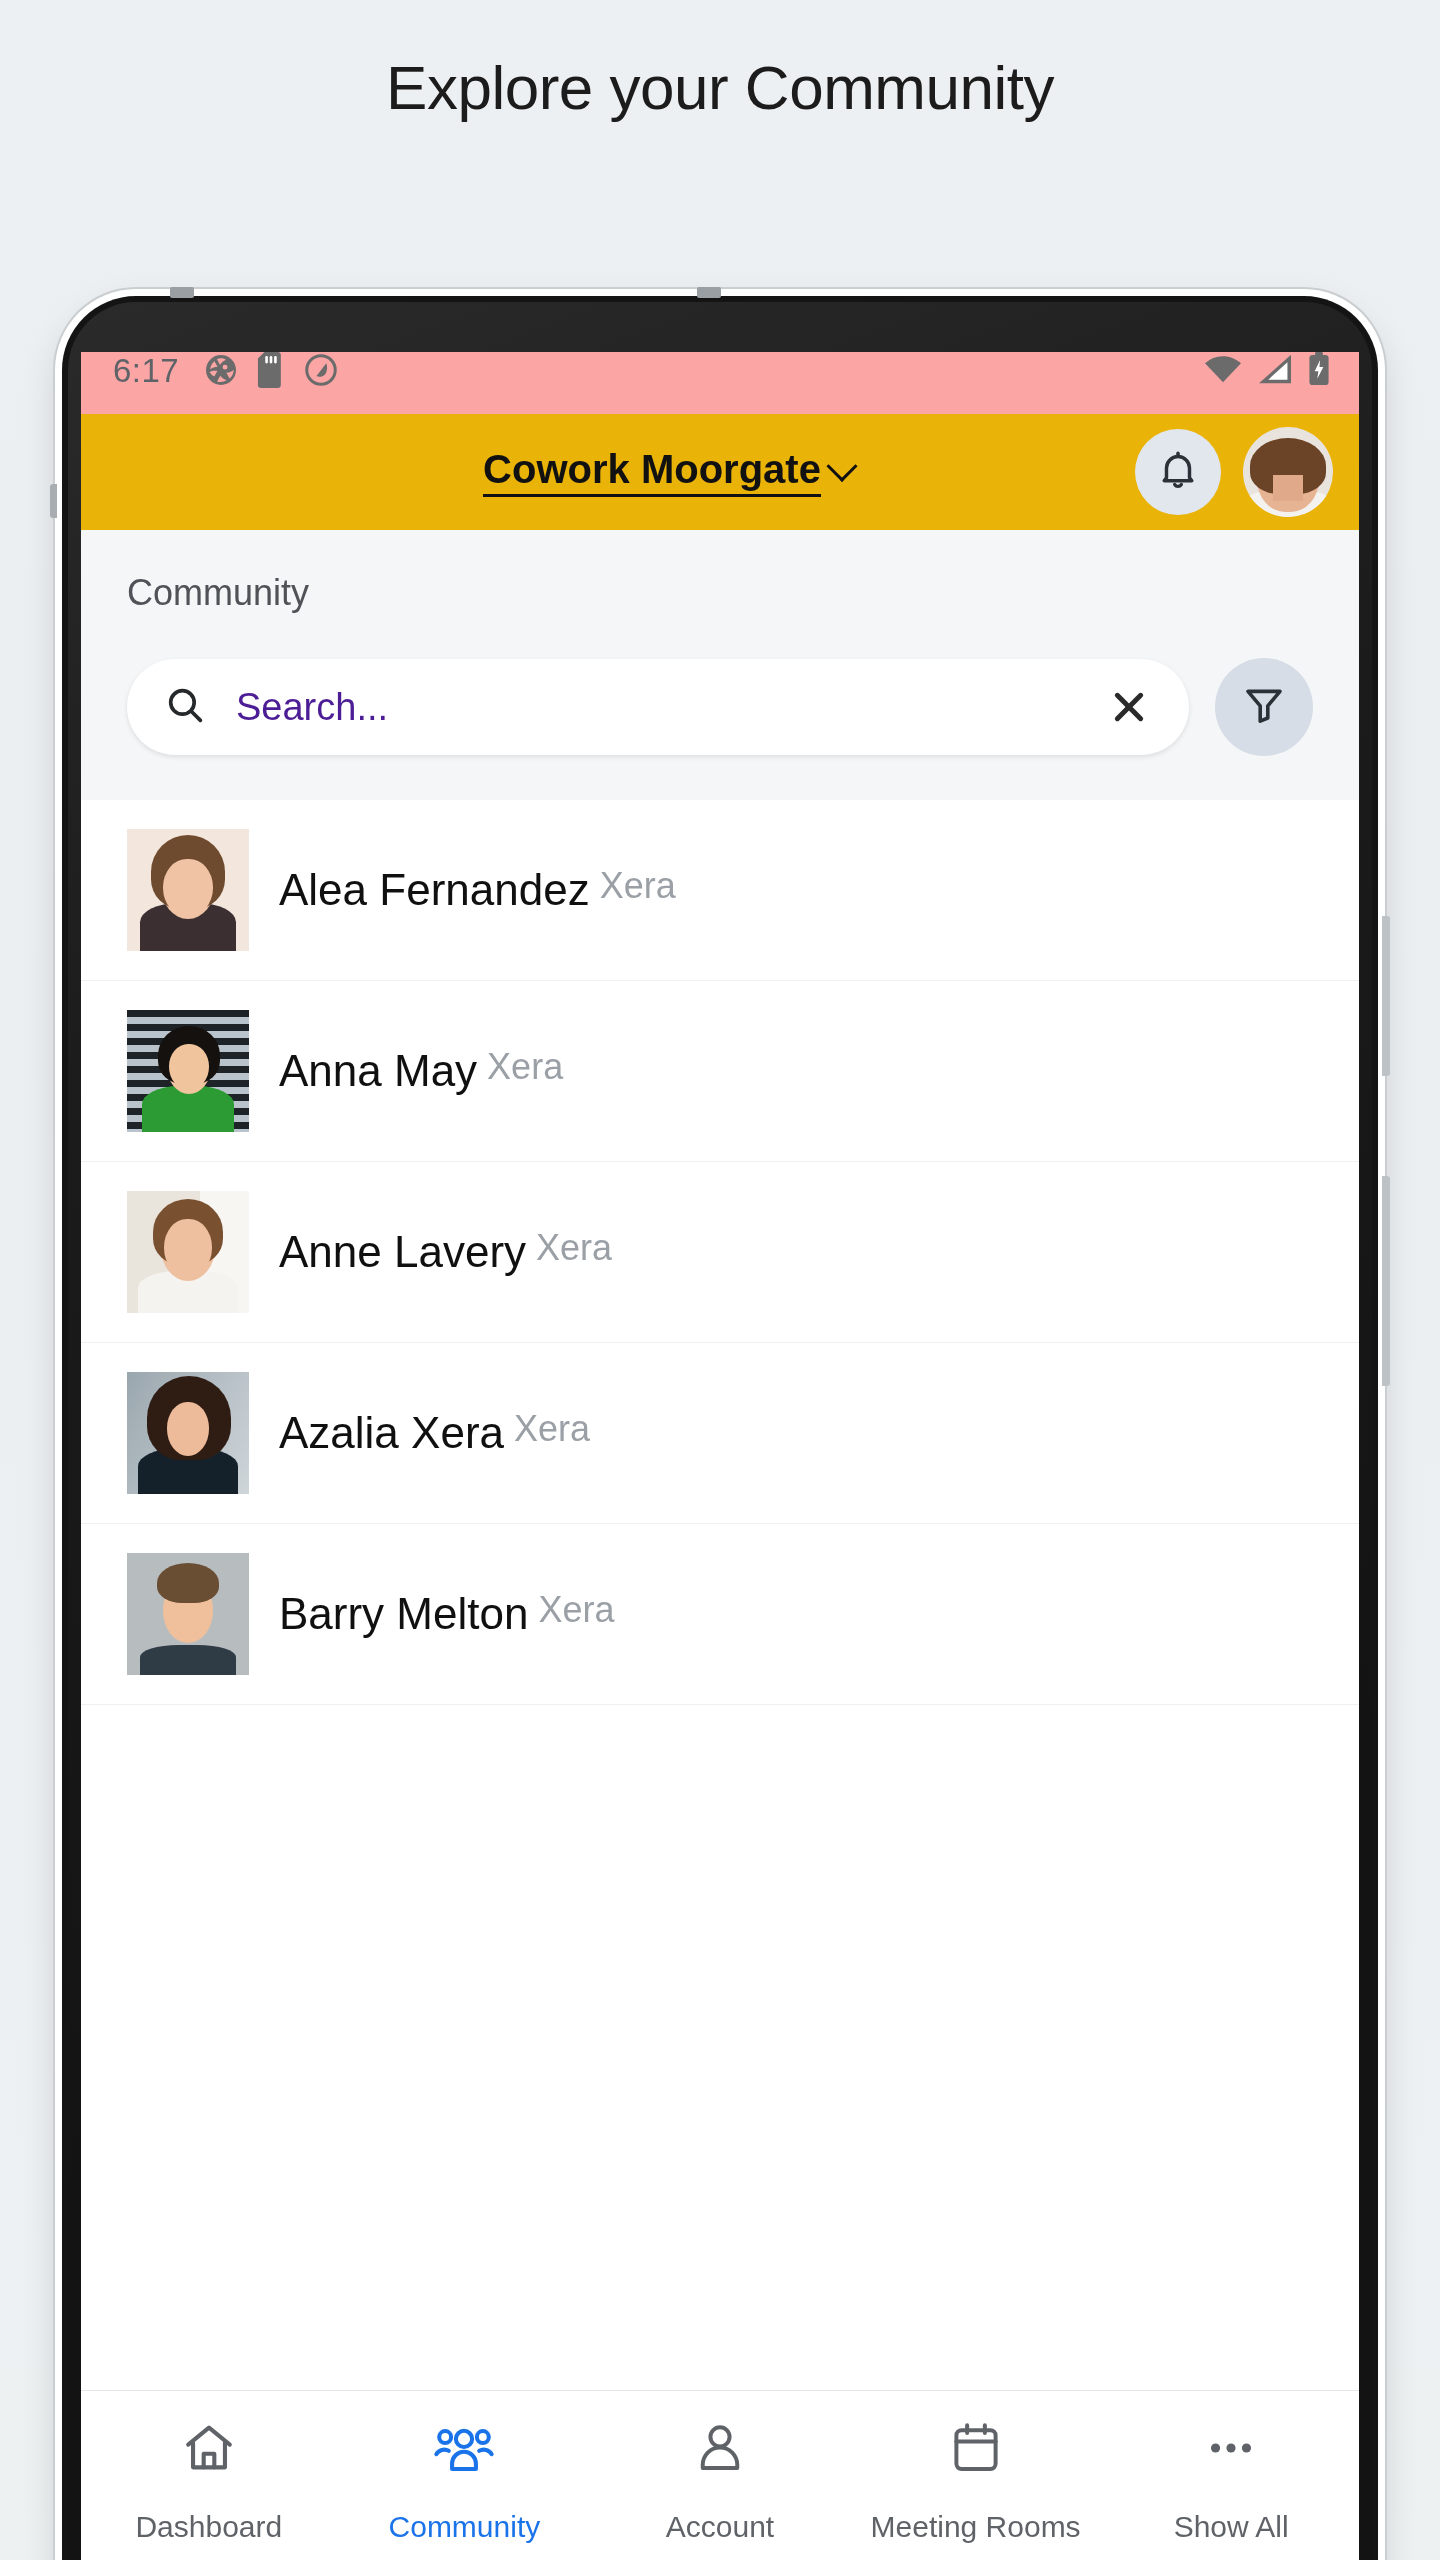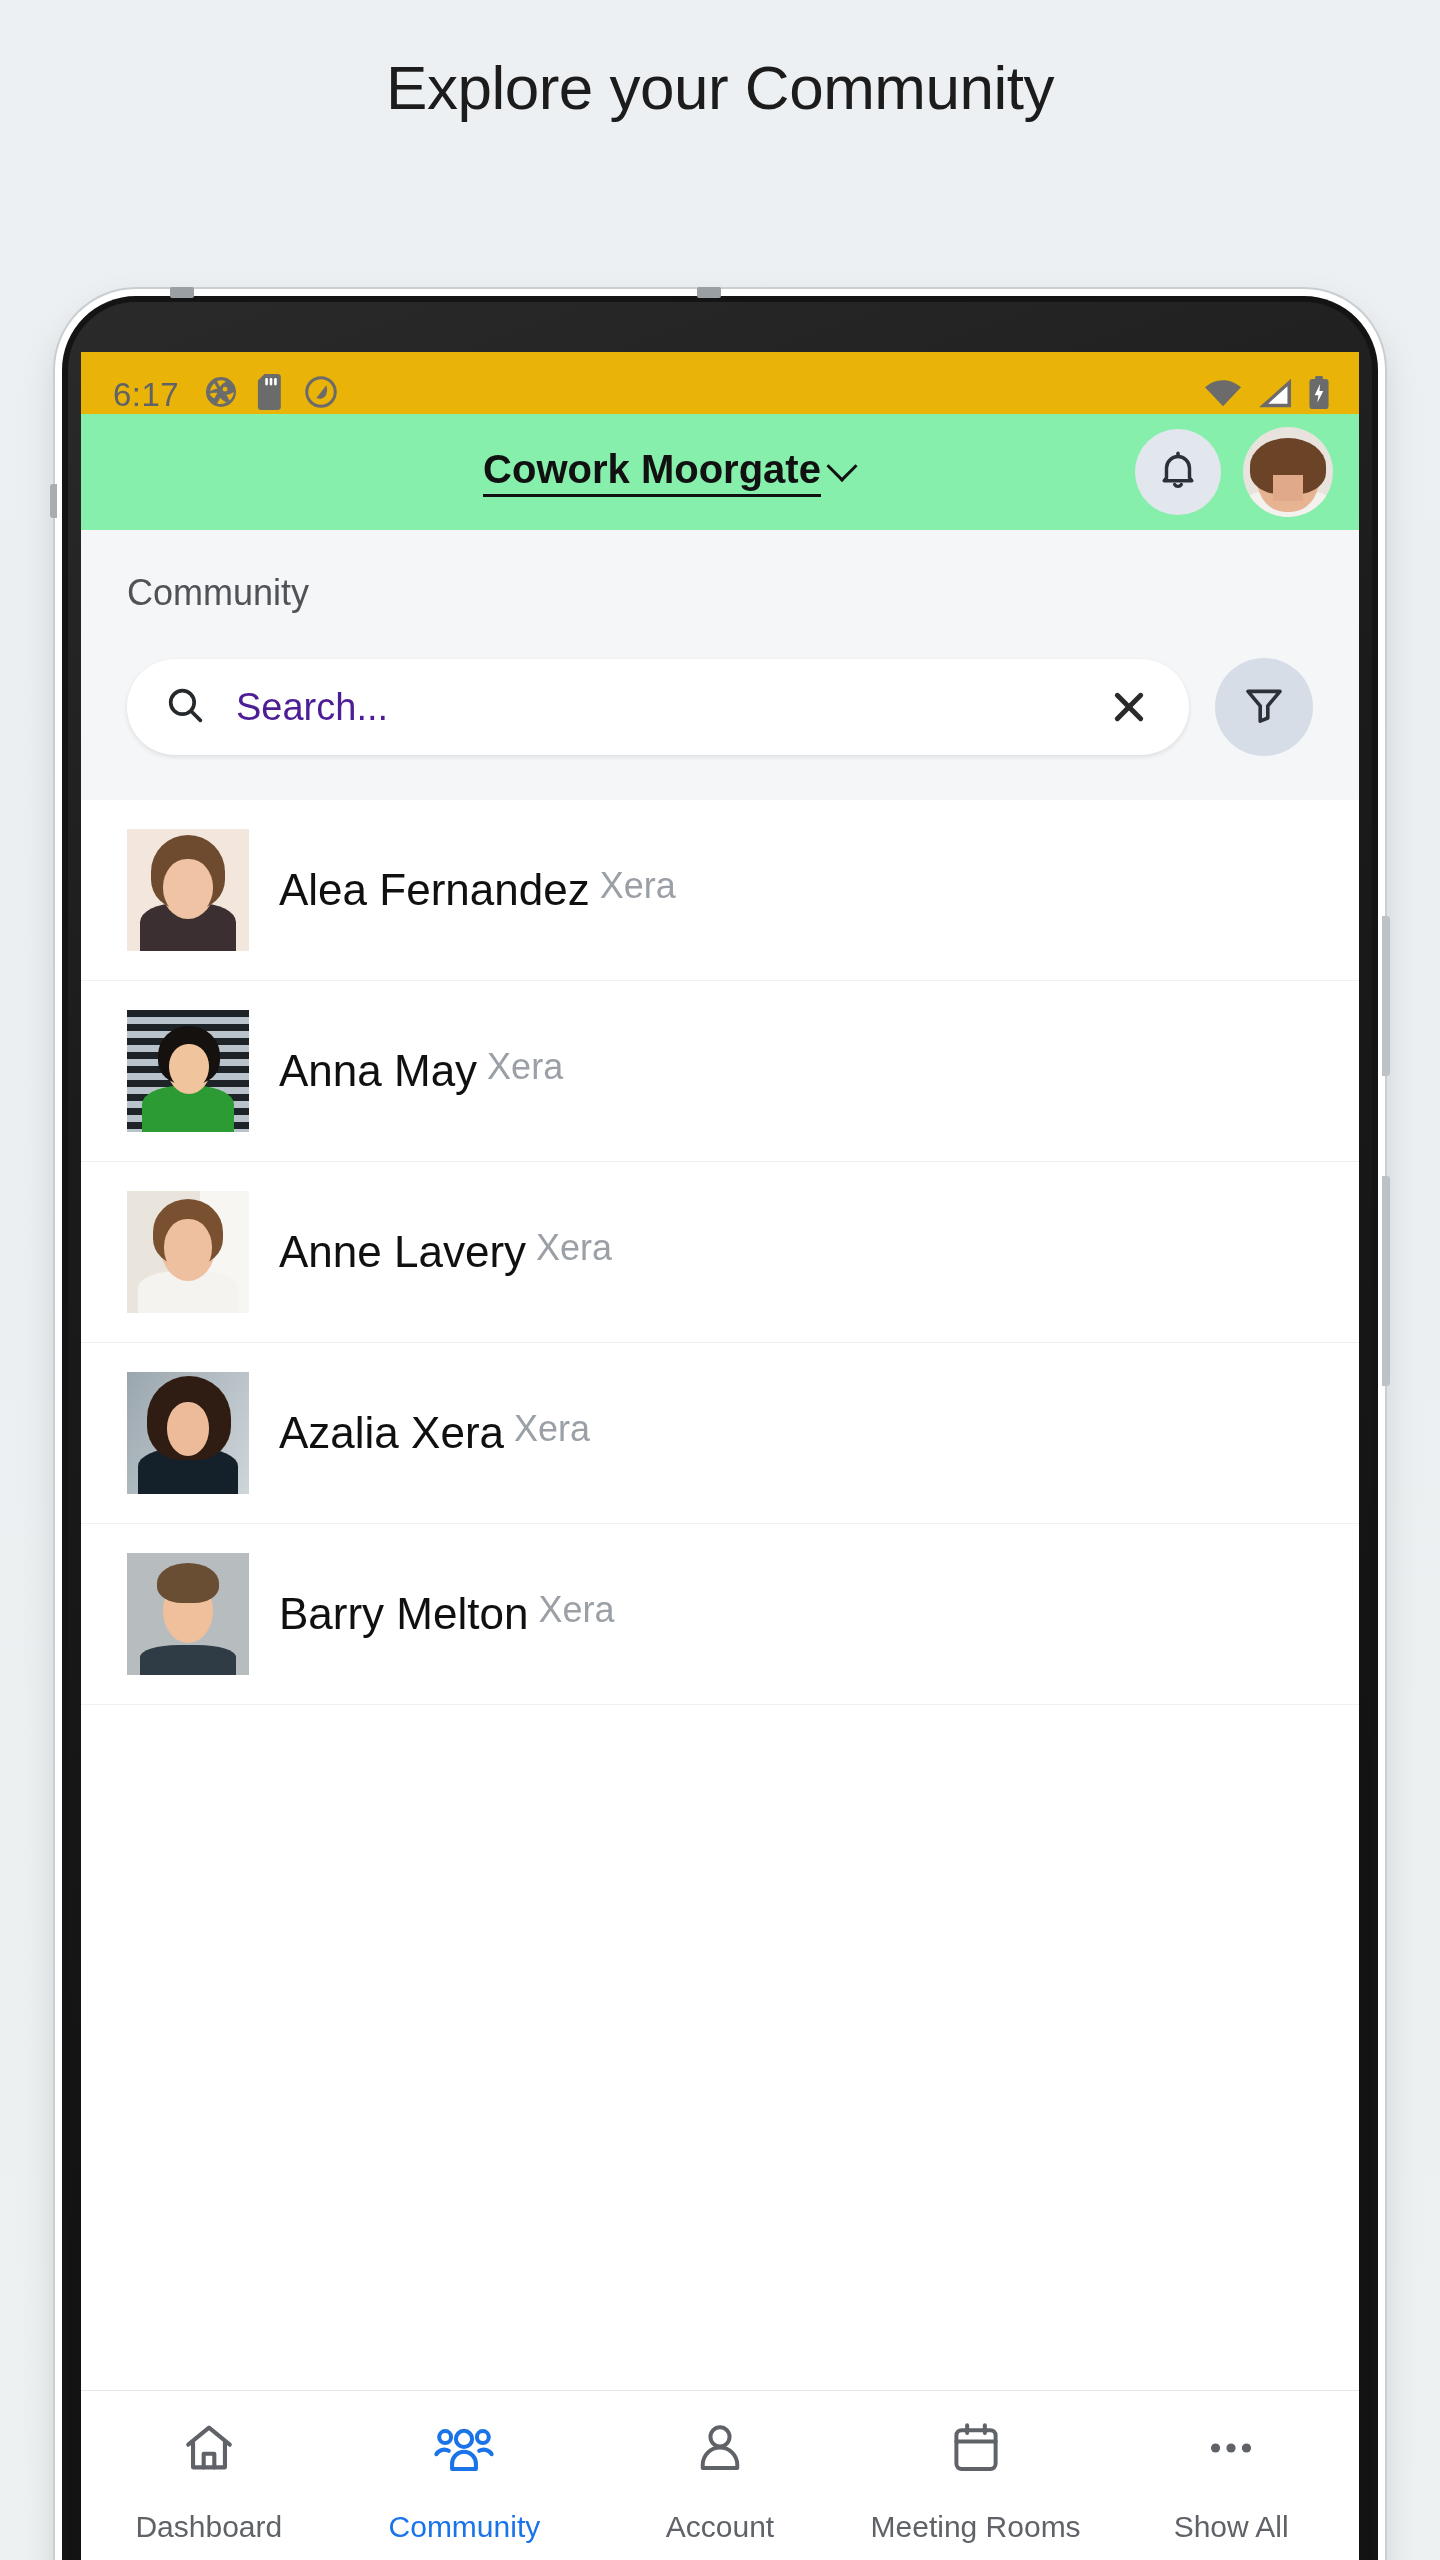--- a/index.html
+++ b/index.html
@@ -68,35 +68,35 @@
     position: absolute;
     left: 19px; top: 56px;
     width: 1278px; height: 2244px;
     background: #ffffff;
     overflow: hidden;
   }
 
   
   .statusbar {
     height: 62px;
-    display: flex; align-items: flex-end;
+    display: flex; align-items: flex-start;
     padding: 0 28px 0 32px;
-    background: #eab308;
+    background: #fca5a5;
   }
   .sb-time { font-size: 33px; color: #5f6368; letter-spacing: .5px; }
   .sb-icons-left { display:flex; align-items:center; gap: 18px; margin-left: 24px; }
   .sb-spacer { flex: 1; }
   .sb-icons-right { display:flex; align-items:center; gap: 14px; }
 
   
   .appbar {
     height: 116px;
     display: flex; align-items: center;
     padding: 0 26px 0 0;
-    background: #86efac;
+    background: #eab308;
   }
   .venue {
     flex: 1;
     text-align: center;
     padding-left: 120px;
   }
   .venue-inner { display: inline-flex; align-items: center; gap: 10px; }
   .venue-name {
     font-size: 40px; font-weight: 700; color: #111;
     border-bottom: 3px solid #111; padding-bottom: 2px;

